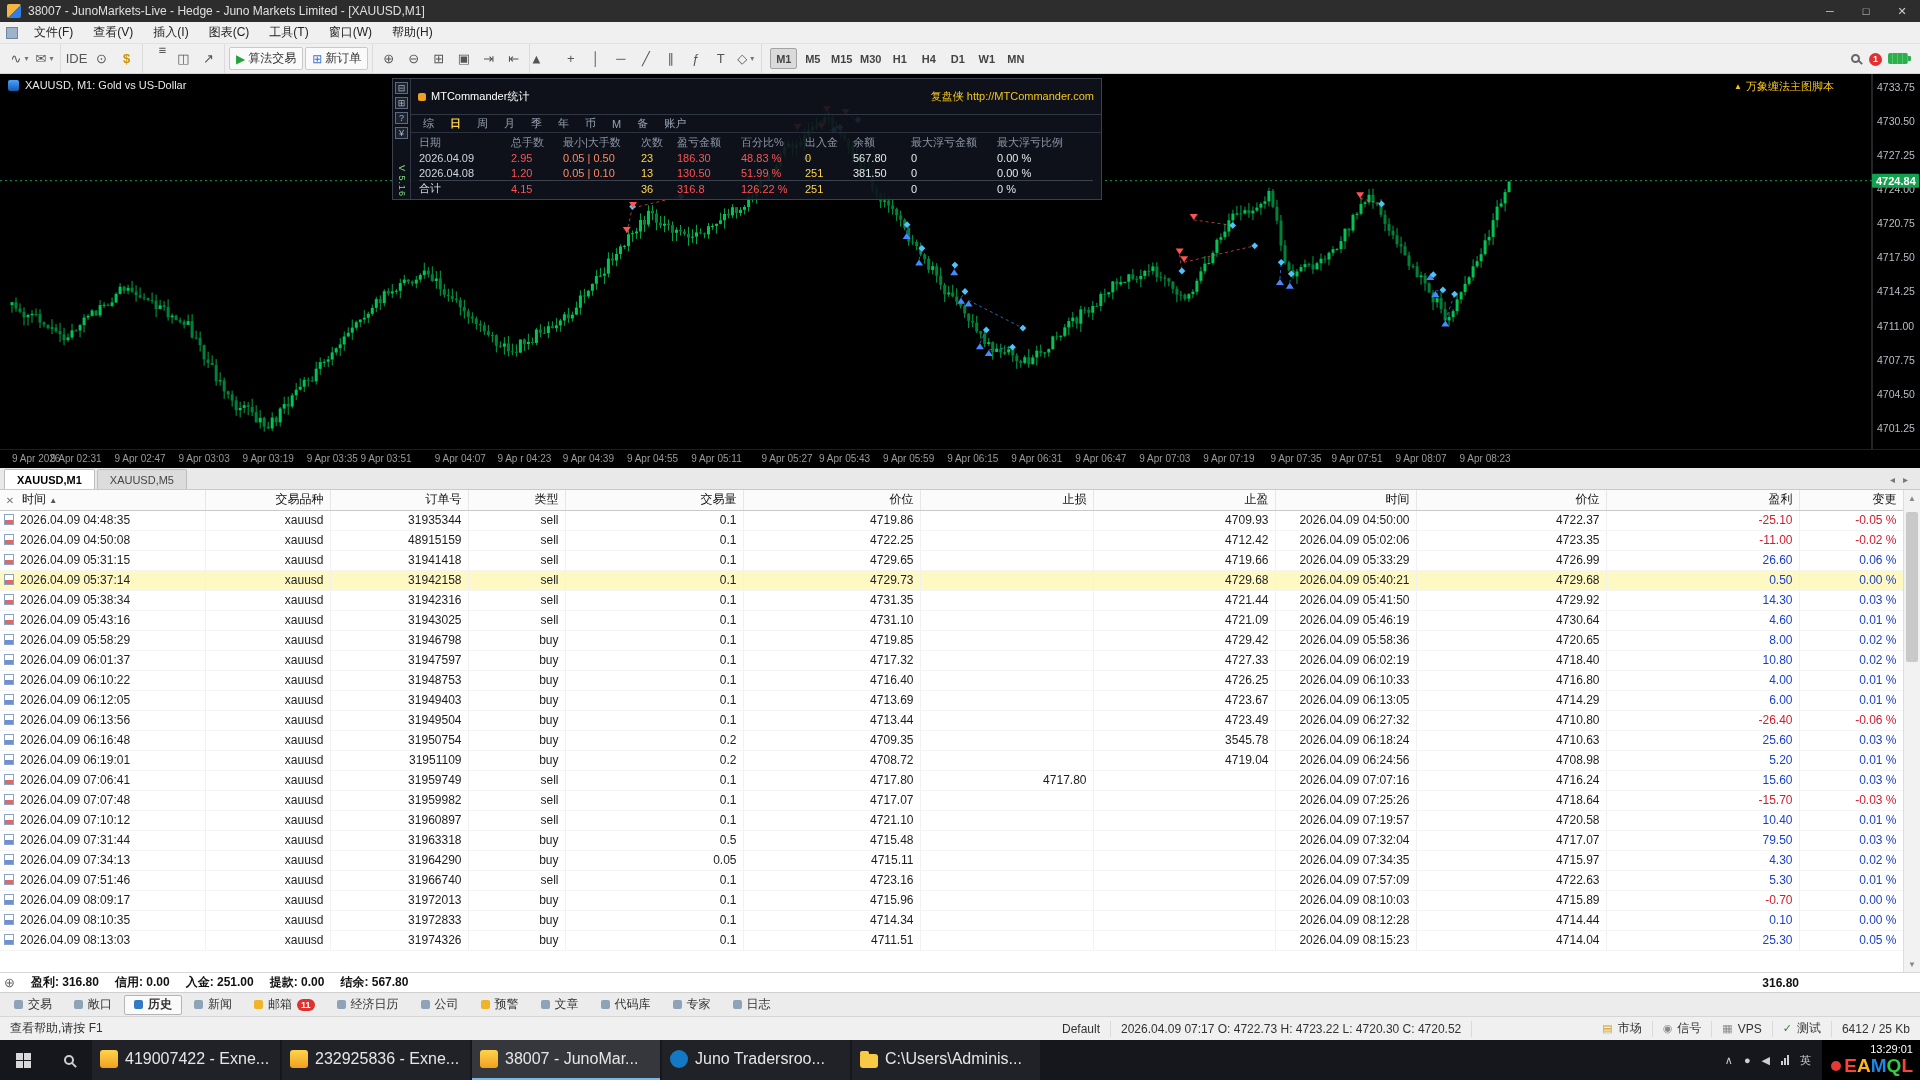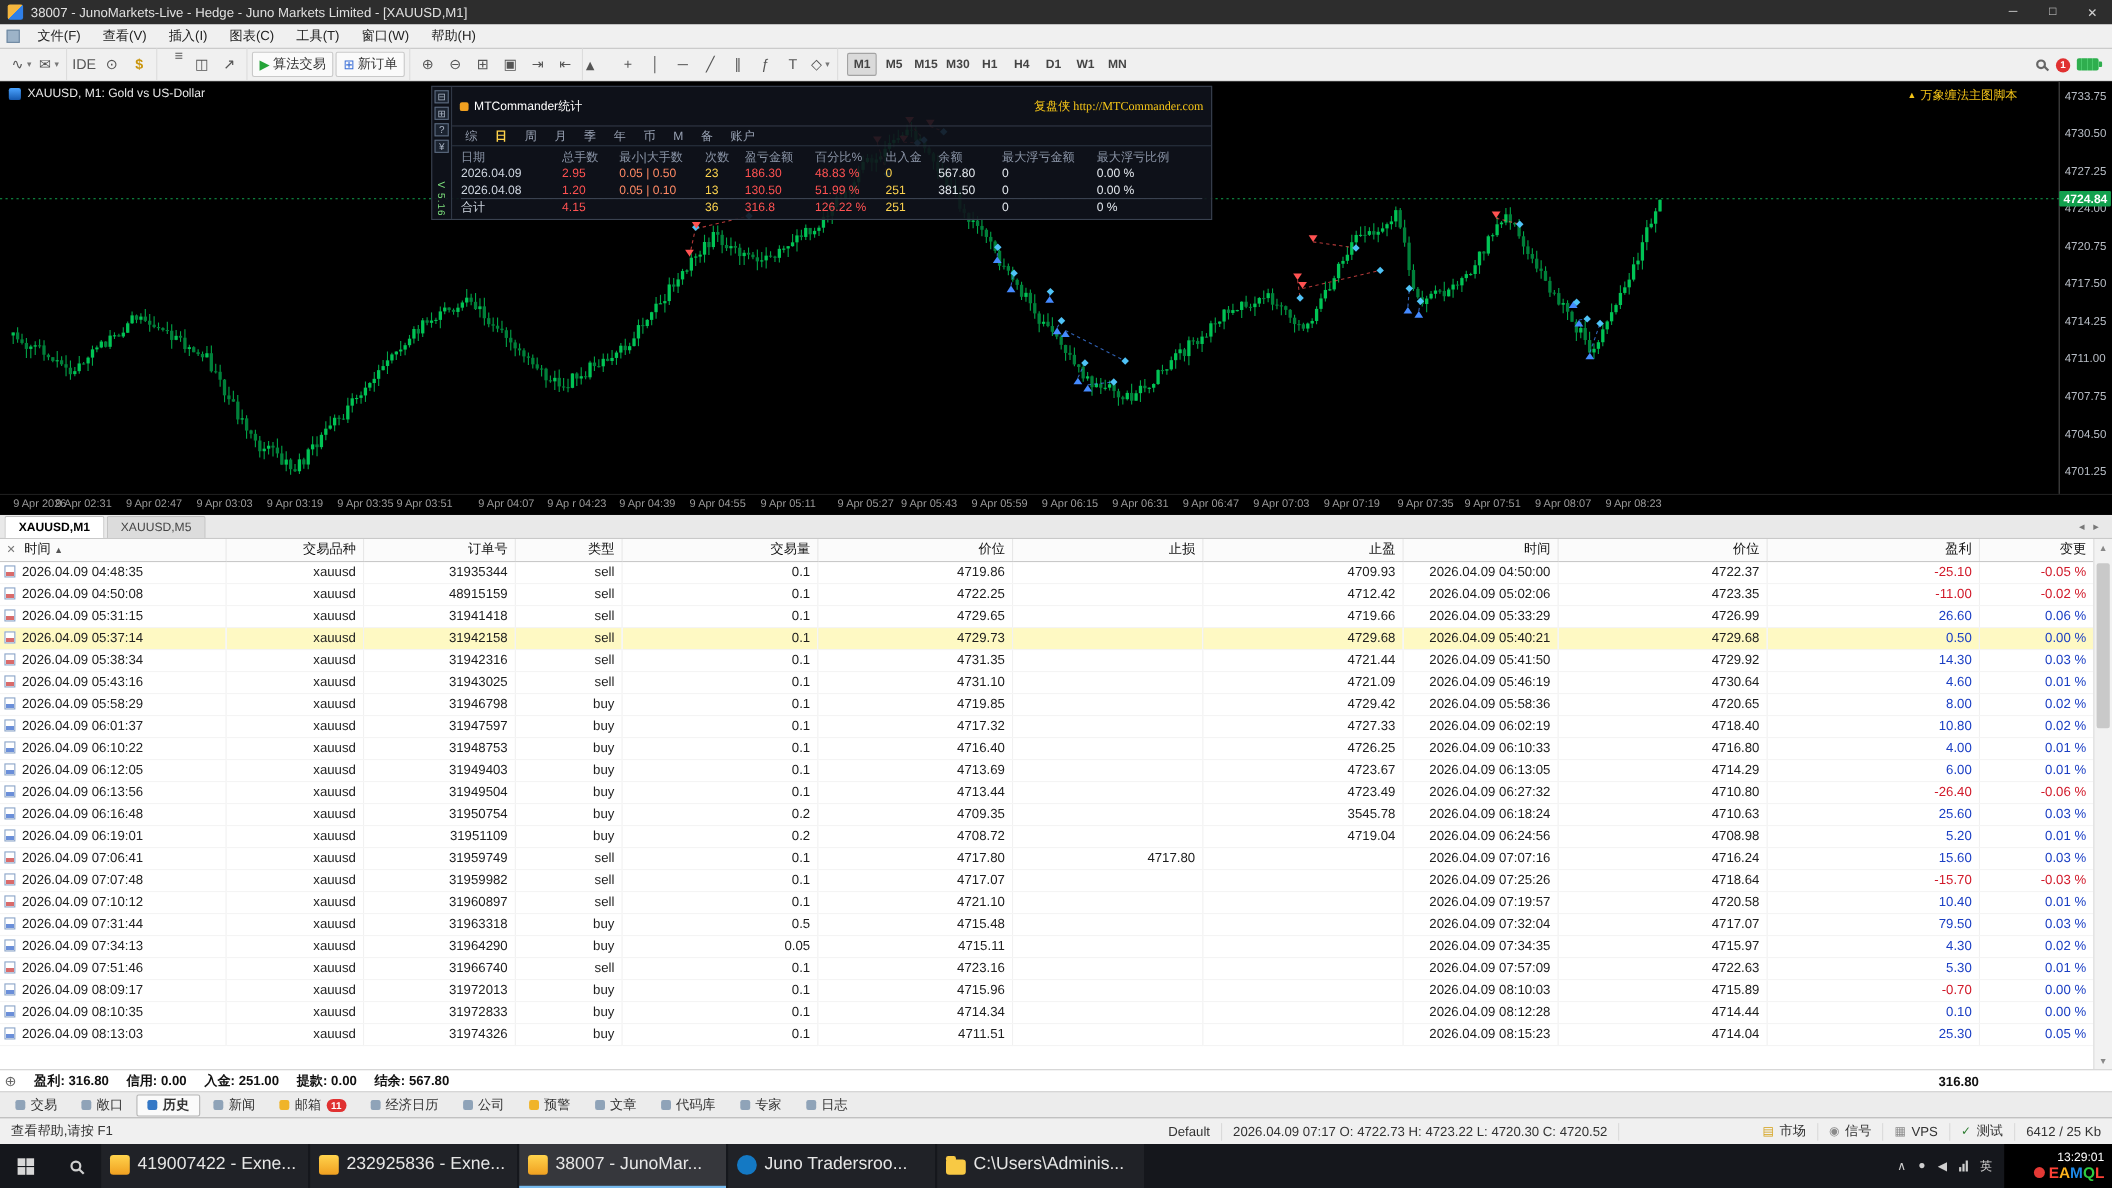--- a/index.html
+++ b/index.html
@@ -53,21 +53,21 @@
 
   
   .stats-panel { position:absolute; left:392px; top:4px; width:710px; background:rgba(15,19,28,0.9); border:1px solid #3a4250; color:#d7dde6; font-size:11px; display:flex; z-index:10; }
   .stats-side { width:18px; display:flex; flex-direction:column; align-items:center; padding:3px 0 2px; gap:3px; border-right:1px solid #303846; }
   .side-ic { width:13px; height:12px; border:1px solid #5d6b80; color:#aab4c4; font-size:9px; display:flex; align-items:center; justify-content:center; background:#1b2330; }
   .stats-ver { margin-top:auto; writing-mode:vertical-rl; color:#7ee37e; font-size:9px; letter-spacing:1px; }
   .stats-main { flex:1; display:flex; flex-direction:column; }
   .stats-titlebar { display:flex; align-items:center; height:36px; padding:0 7px; border-bottom:1px solid #303846; gap:5px; }
   .stats-dot { width:8px; height:8px; background:#f0a020; border-radius:2px; }
   .stats-title { color:#fff; }
-  .stats-brand { margin-left:auto; color:#f5c518;font-family:Liberation Serif, serif; }
+  .stats-brand { margin-left:auto; color:#f5c518; }
   .stats-tabs { display:flex; height:18px; align-items:center; padding:0 4px; color:#98a2b3; border-bottom:1px solid #2a3240; }
   .stats-tab { padding:0 8px; }
   .stats-tab.active { color:#ffd24a; font-weight:bold; }
   .stats-table { padding:2px 8px 4px; }
   .srow { display:grid; grid-template-columns:92px 52px 78px 36px 64px 64px 48px 58px 86px 84px; height:15px; align-items:center; white-space:nowrap; }
   .srow.head { color:#8a94a6; }
   .srow.total { border-top:1px solid #3a4250; }
 
   
   .time-axis { height:19px; background:#000; position:relative; border-top:1px solid #1e1e1e; font-size:10px; color:#9a9a9a; }
@@ -133,21 +133,21 @@
   .ic-web { background:#1479c4; border-radius:50%; }
   .ic-folder { background:#f8c944; border-radius:2px 3px 3px 3px; position:relative; height:14px; margin-top:4px; }
   .ic-folder::before { content:""; position:absolute; top:-3px; left:0; width:9px; height:4px; background:#f8c944; border-radius:2px 2px 0 0; }
   .tray { margin-left:auto; display:flex; align-items:center; gap:11px; font-size:12px; }
   .tray .t-ic { color:#cfcfcf; font-size:11px; }
   .t-red { color:#e33c30; font-size:10px; }
   .netbars { display:flex; align-items:flex-end; gap:1px; }
   .netbars i { width:2px; background:#cfcfcf; }
   .widget { width:98px; height:40px; background:#000; display:flex; flex-direction:column; justify-content:center; align-items:flex-end; padding:2px 7px; }
   .widget-time { color:#fff; font-size:11px; }
-  .widget-logo { display:flex; align-items:center; gap:3px; font-weight:bold; font-size:14px; }
+  .widget-logo { display:flex; align-items:center; gap:3px; font-weight:bold; font-size:19px; }
   .logo-dot { width:10px; height:10px; border-radius:50%; background:#e53935; }
 </style>
 </head>
 <body>
 
 <div class="titlebar">
   <span class="app-icon"></span>
   <span>38007 - JunoMarkets-Live - Hedge - Juno Markets Limited - [XAUUSD,M1]</span>
   <div class="win-controls">
     <span class="win-btn">─</span>

